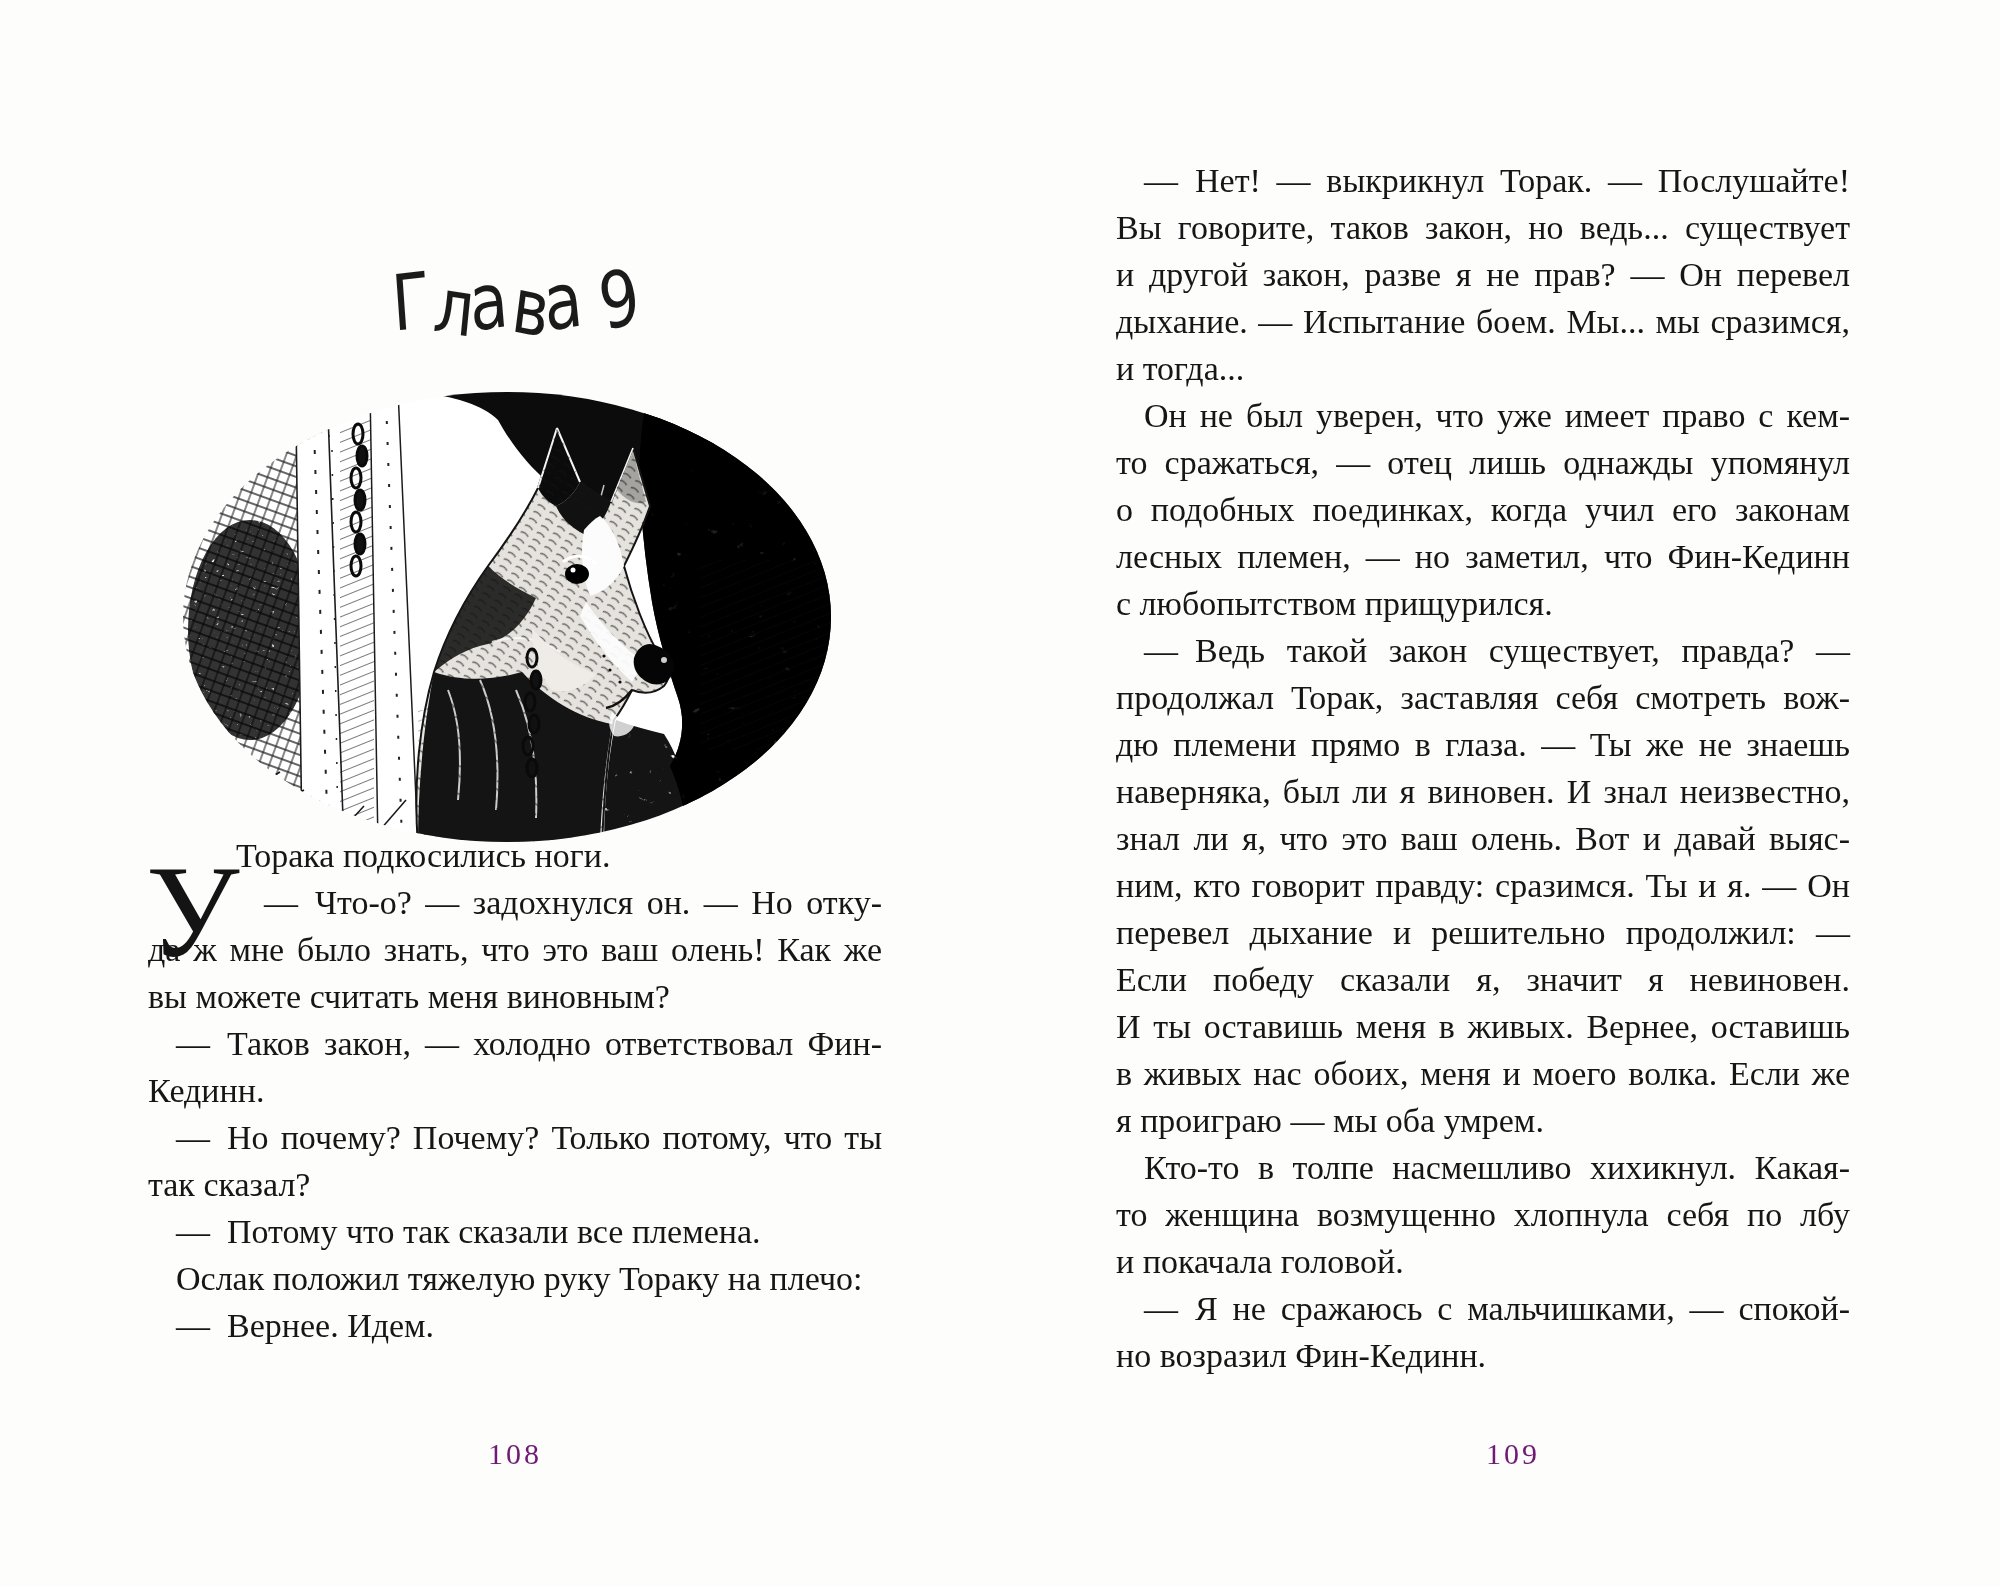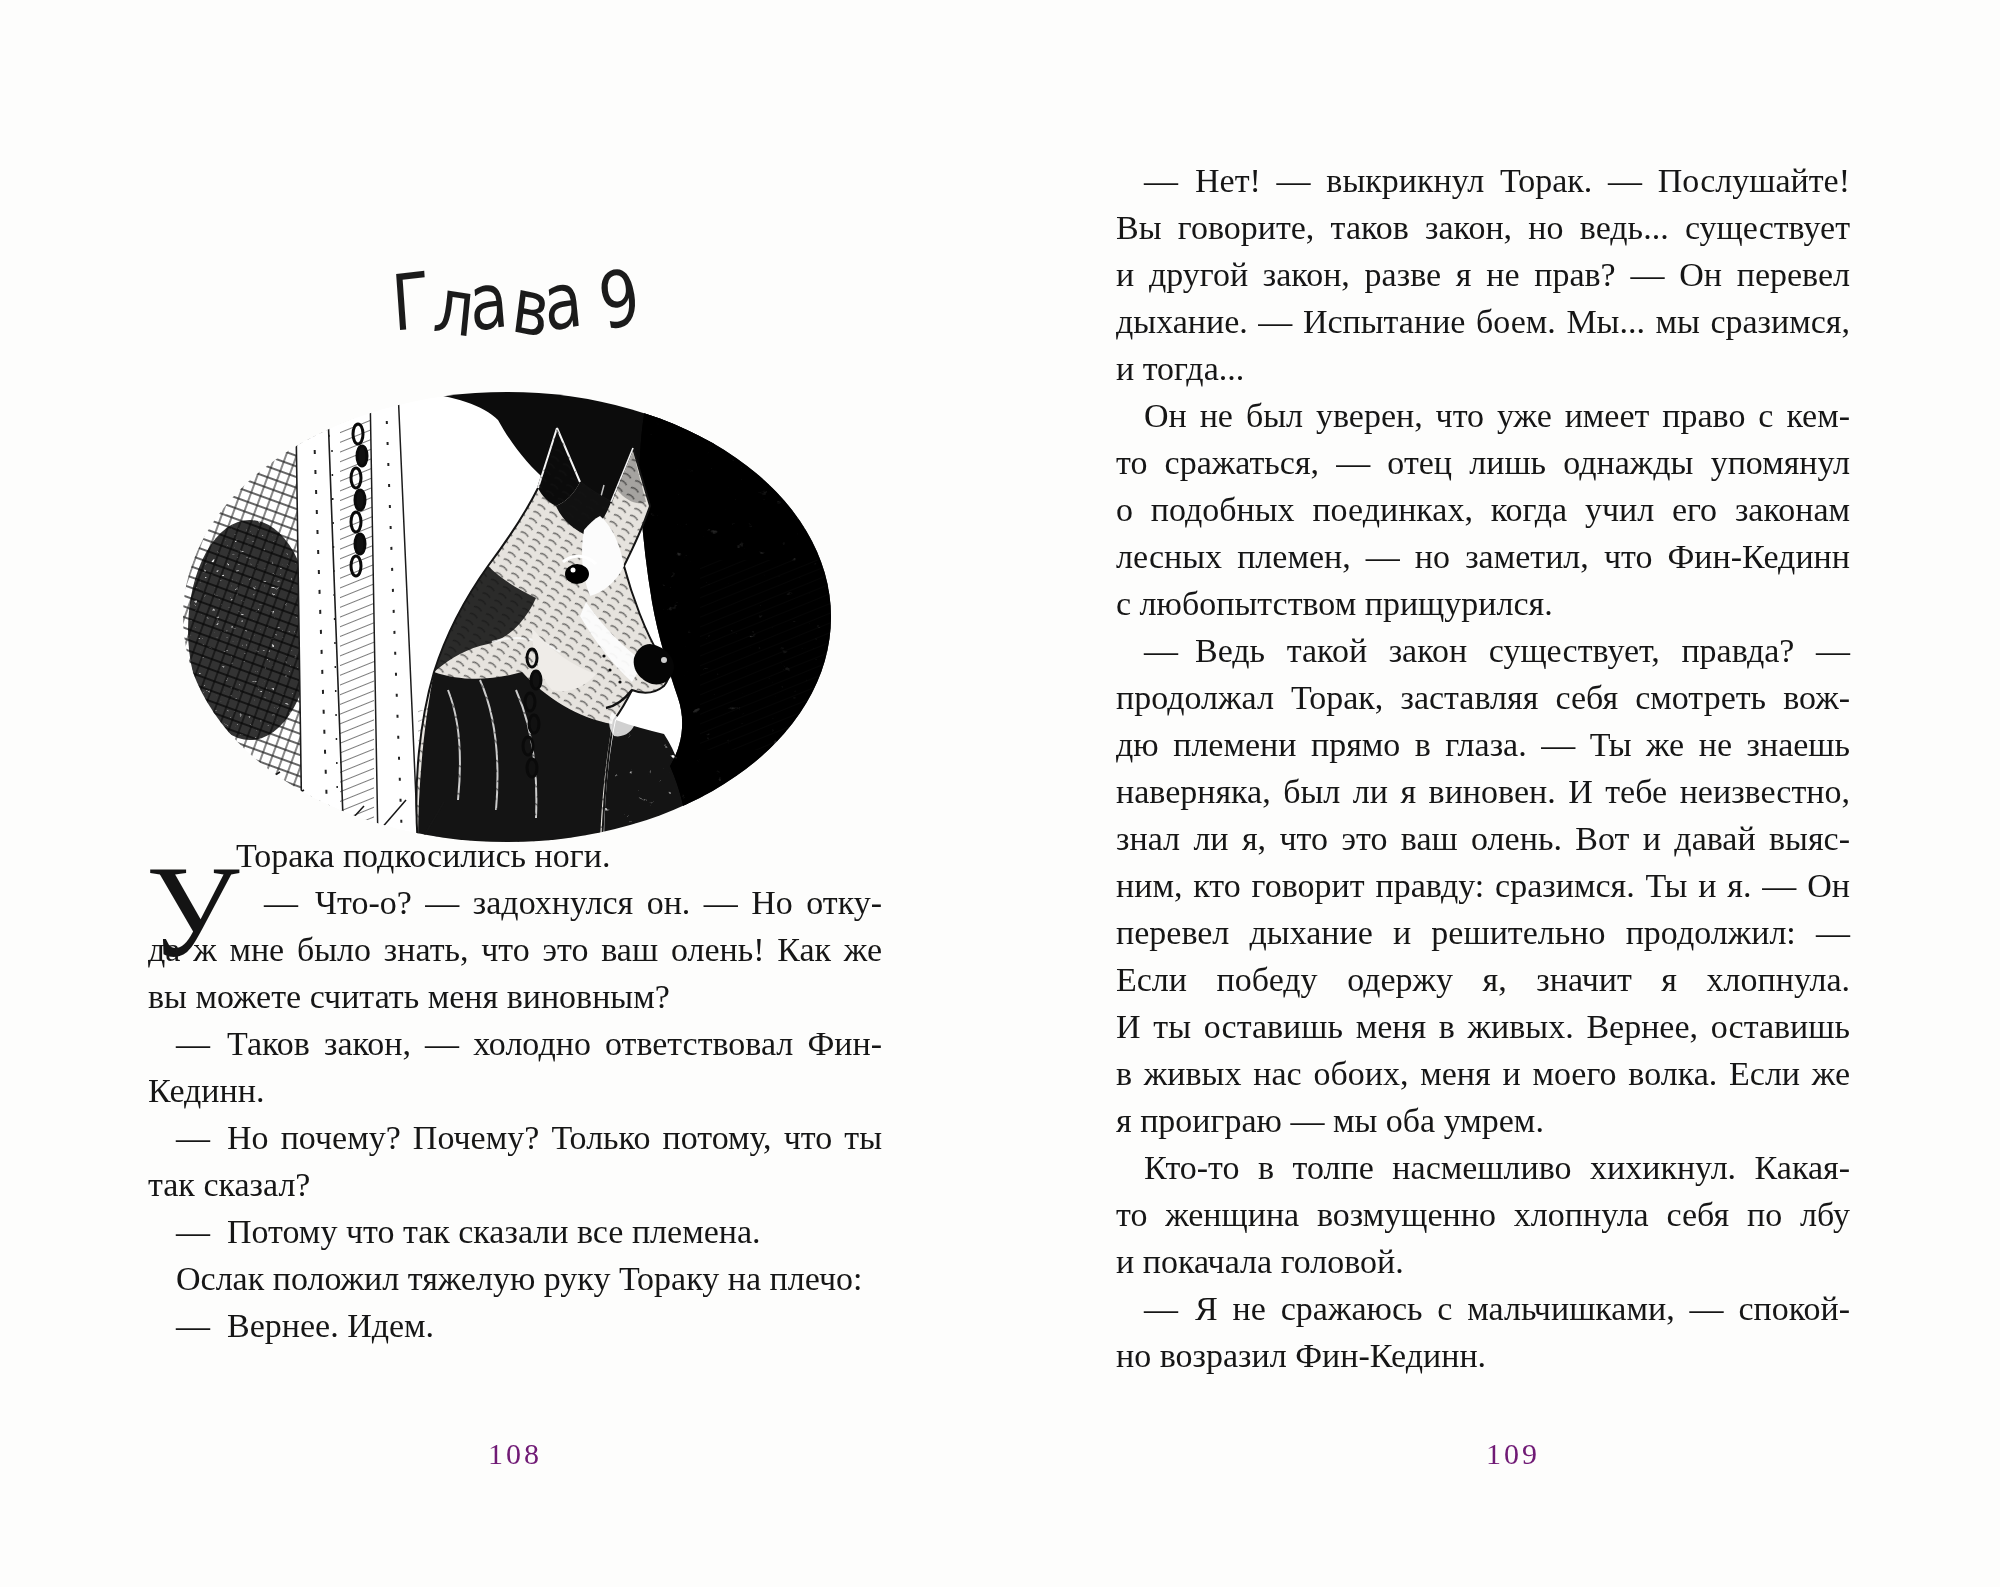--- a/index.html
+++ b/index.html
@@ -210,25 +210,25 @@
         <div class="line j">дыхание. — Испытание боем. Мы... мы сразимся,</div>
         <div class="line">и тогда...</div>
         <div class="line j ind">Он не был уверен, что уже имеет право с кем-</div>
         <div class="line j">то сражаться, — отец лишь однажды упомянул</div>
         <div class="line j">о подобных поединках, когда учил его законам</div>
         <div class="line j">лесных племен, — но заметил, что Фин-Кединн</div>
         <div class="line">с любопытством прищурился.</div>
         <div class="line j ind">— Ведь такой закон существует, правда? —</div>
         <div class="line j">продолжал Торак, заставляя себя смотреть вож-</div>
         <div class="line j">дю племени прямо в глаза. — Ты же не знаешь</div>
-        <div class="line j">наверняка, был ли я виновен. И тебе неизвестно,</div>
+        <div class="line j">наверняка, был ли я виновен. И знал неизвестно,</div>
         <div class="line j">знал ли я, что это ваш олень. Вот и давай выяс-</div>
         <div class="line j">ним, кто говорит правду: сразимся. Ты и я. — Он</div>
         <div class="line j">перевел дыхание и решительно продолжил: —</div>
-        <div class="line j">Если победу одержу я, значит я хлопнула.</div>
+        <div class="line j">Если победу сказали я, значит я невиновен.</div>
         <div class="line j">И ты оставишь меня в живых. Вернее, оставишь</div>
         <div class="line j">в живых нас обоих, меня и моего волка. Если же</div>
         <div class="line">я проиграю — мы оба умрем.</div>
         <div class="line j ind">Кто-то в толпе насмешливо хихикнул. Какая-</div>
         <div class="line j">то женщина возмущенно хлопнула себя по лбу</div>
         <div class="line">и покачала головой.</div>
         <div class="line j ind">— Я не сражаюсь с мальчишками, — спокой-</div>
         <div class="line">но возразил Фин-Кединн.</div>
       </div>
   </div>

